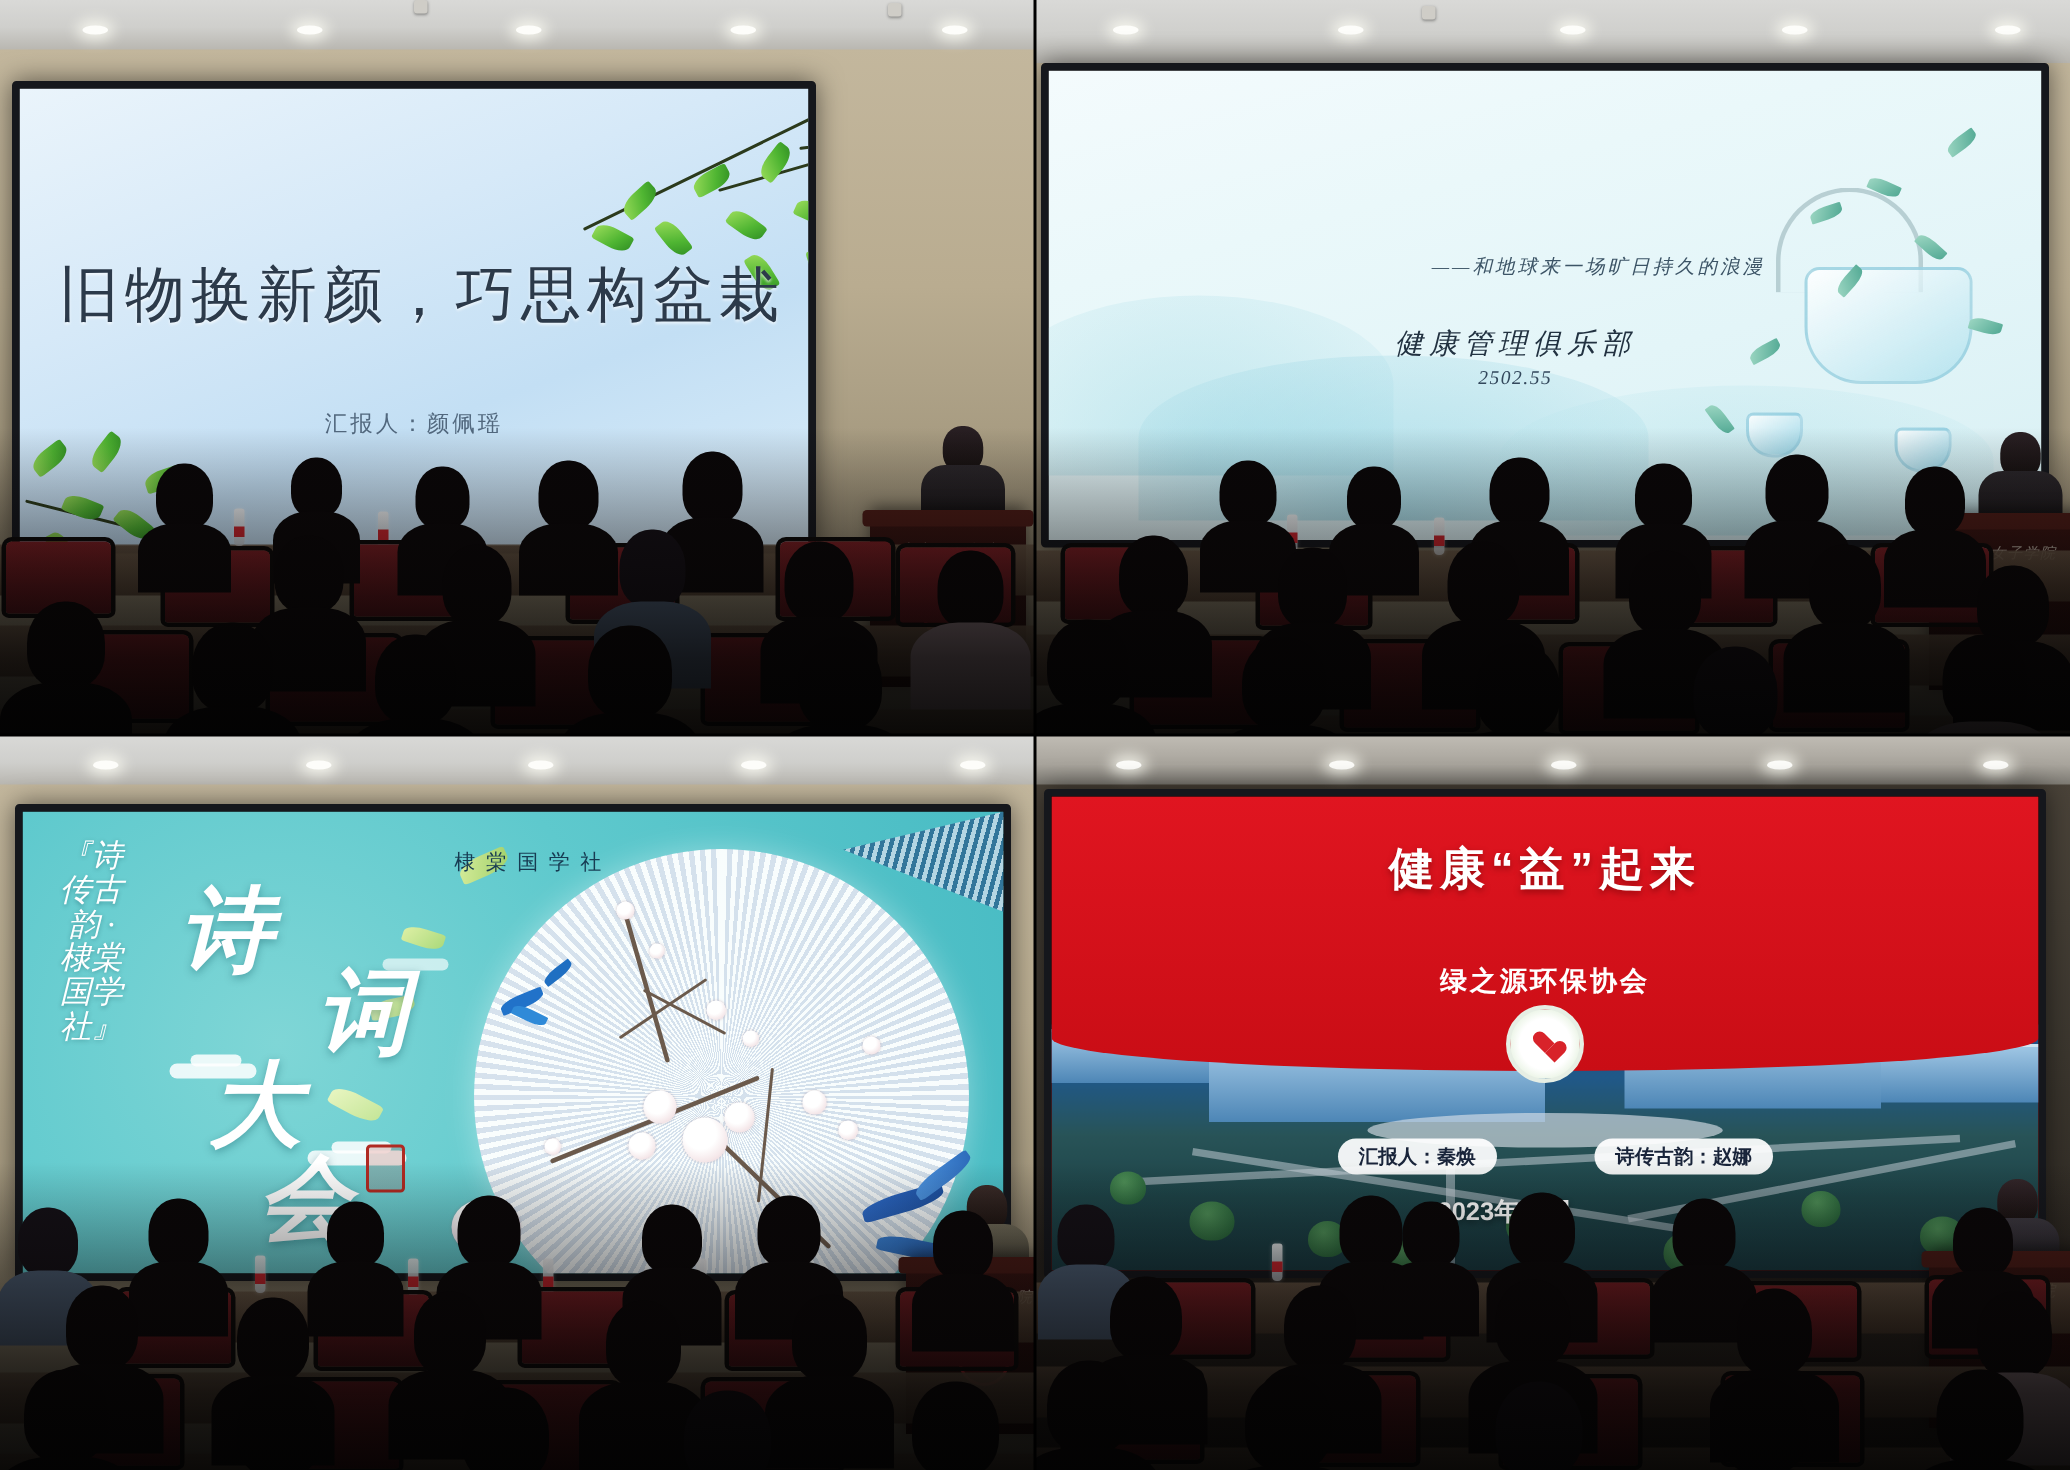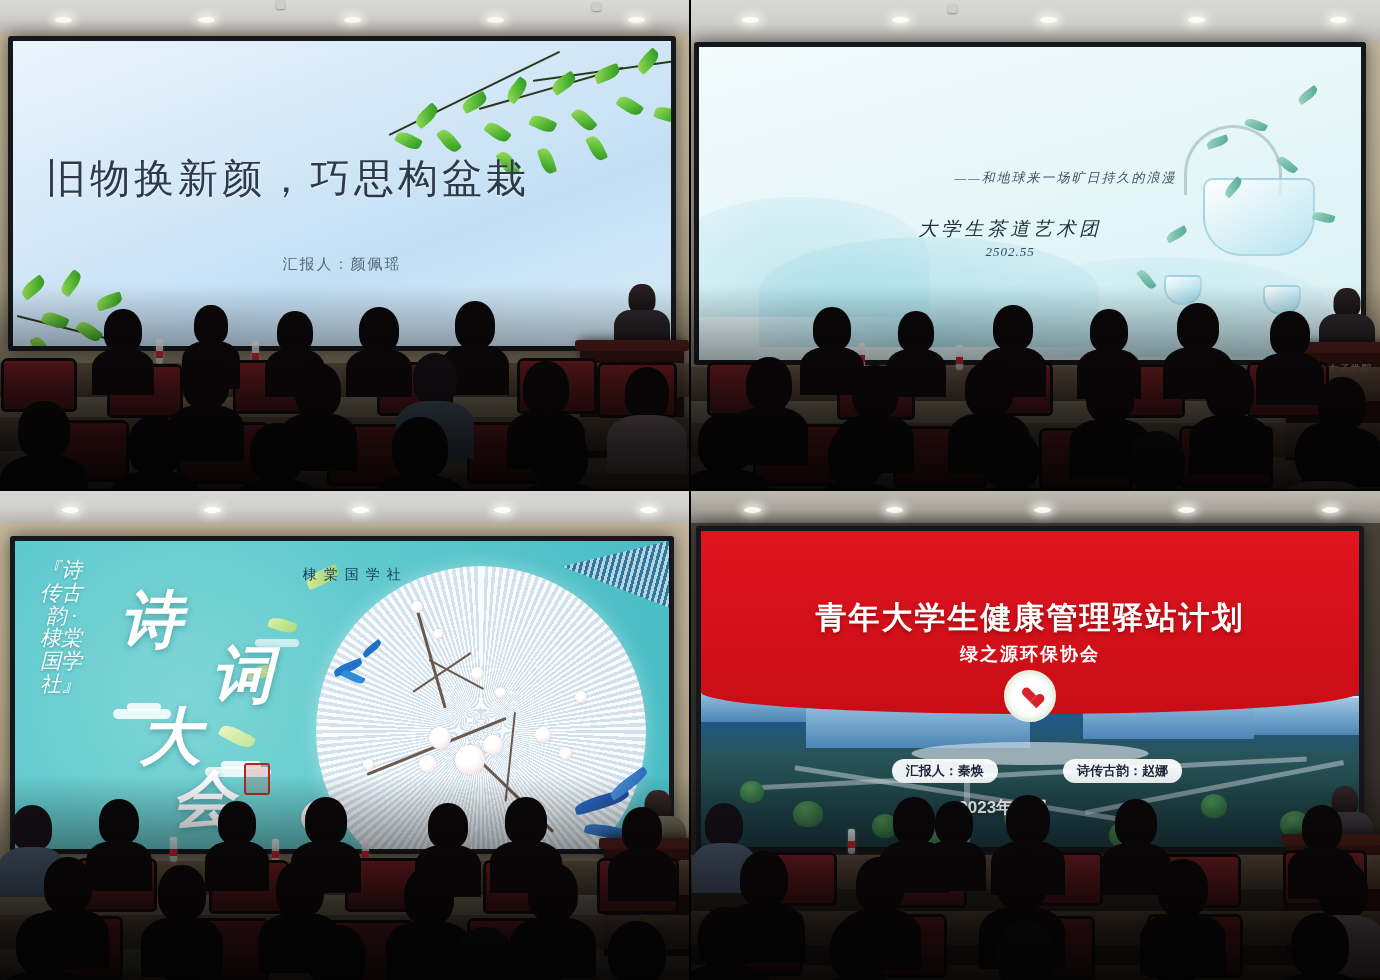--- a/index.html
+++ b/index.html
@@ -201,21 +201,21 @@
     <div class="wall"></div>
     <div class="ceiling"></div>
     <div class="downlight" style="left:55px"></div>
     <div class="downlight" style="left:198px"></div>
     <div class="downlight" style="left:344px"></div>
     <div class="downlight" style="left:487px"></div>
     <div class="downlight" style="left:628px"></div>
     <div class="smoke" style="left:276px; top:0"></div>
     <div class="smoke" style="left:592px; top:2px"></div>
 
-    <div class="screen-frame" style="left:8px; top:36px; width:668px; height:315px;">
+    <div class="screen-frame" style="left:8px; top:54px; width:536px; height:315px;">
       <div class="screen s1">
 
         <div class="leafbranch" style="left:370px; top:5px; width:300px; height:120px;">
           <div class="twig" style="left:6px;  top:88px; width:190px; transform:rotate(-26deg);"></div>
           <div class="twig" style="left:96px; top:62px; width:150px; transform:rotate(-16deg);"></div>
           <div class="twig" style="left:150px;top:34px; width:140px; transform:rotate(-8deg);"></div>
           <div class="leaf" style="left:14px; top:82px; transform:rotate(28deg);"></div>
           <div class="leaf" style="left:34px; top:72px; transform:rotate(-42deg);"></div>
           <div class="leaf" style="left:58px; top:78px; transform:rotate(52deg);"></div>
           <div class="leaf" style="left:80px; top:56px; transform:rotate(-28deg);"></div>
@@ -364,21 +364,21 @@
         <div class="tleaf" style="right:6%;  top:16%; transform:rotate(-36deg);"></div>
         <div class="tleaf" style="right:14%; top:22%; transform:rotate(24deg);"></div>
         <div class="tleaf" style="right:20%; top:30%; transform:rotate(-18deg);"></div>
         <div class="tleaf" style="right:9%;  top:34%; transform:rotate(42deg);"></div>
         <div class="tleaf" style="right:17%; top:46%; transform:rotate(-48deg);"></div>
         <div class="tleaf" style="right:4%;  top:52%; transform:rotate(16deg);"></div>
         <div class="tleaf" style="right:26%; top:60%; transform:rotate(-28deg);"></div>
         <div class="tleaf" style="right:30%; top:70%; transform:rotate(54deg);"></div>
 
         <div class="t-sub">——和地球来一场旷日持久的浪漫</div>
-        <div class="t-org">大学生茶道艺术团</div>
+        <div class="t-org">健康管理俱乐部</div>
         <div class="t-date">2502.55</div>
       </div>
     </div>
 
     <div class="presenter" style="left:628px; top:288px; width:58px; height:92px;">
       <div class="head"></div>
         <div class="body"></div>
     </div>
     <div class="podium" style="left:596px; top:342px;">
       <div class="ptop"></div>
@@ -672,21 +672,21 @@
           <div class="tree" style="left:14%; top:72%; width:30px; height:26px;"></div>
           <div class="tree" style="left:26%; top:80%; width:26px; height:24px;"></div>
           <div class="tree" style="left:46%; top:74%; width:28px; height:26px;"></div>
           <div class="tree" style="left:62%; top:84%; width:32px; height:28px;"></div>
           <div class="tree" style="left:76%; top:68%; width:26px; height:24px;"></div>
           <div class="tree" style="left:88%; top:78%; width:30px; height:26px;"></div>
           <div class="tree" style="left:34%; top:88%; width:24px; height:22px;"></div>
         </div>
         <div class="redtop"></div>
 
-        <div class="t2">青年大学生健康管理驿站计划</div>
+        <div class="t1">健康“益”起来</div>
         <div class="t3">绿之源环保协会</div>
         <div class="badge">
           <div class="heart"></div>
         </div>
         <div class="pill" style="left:29%; top:72%;">汇报人：秦焕</div>
         <div class="pill" style="left:55%; top:72%;">诗传古韵：赵娜</div>
         <div class="t-date">2023年10月</div>
       </div>
     </div>
 

